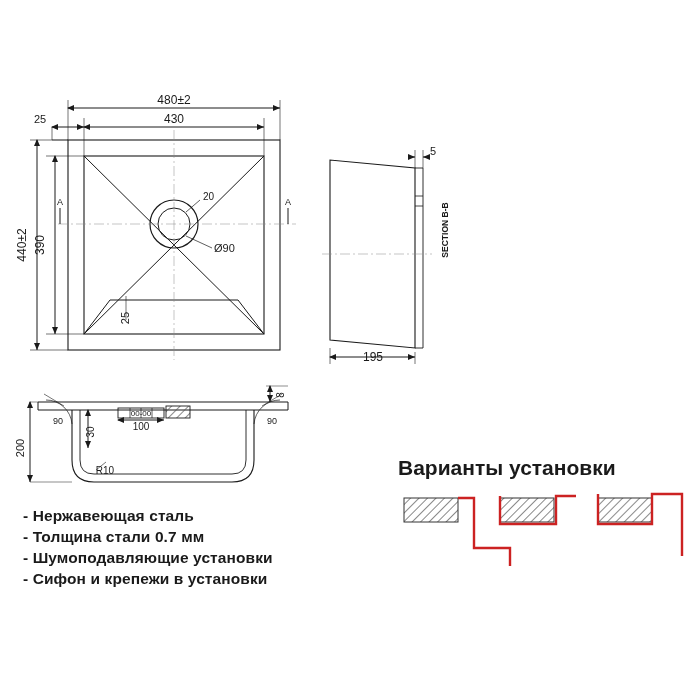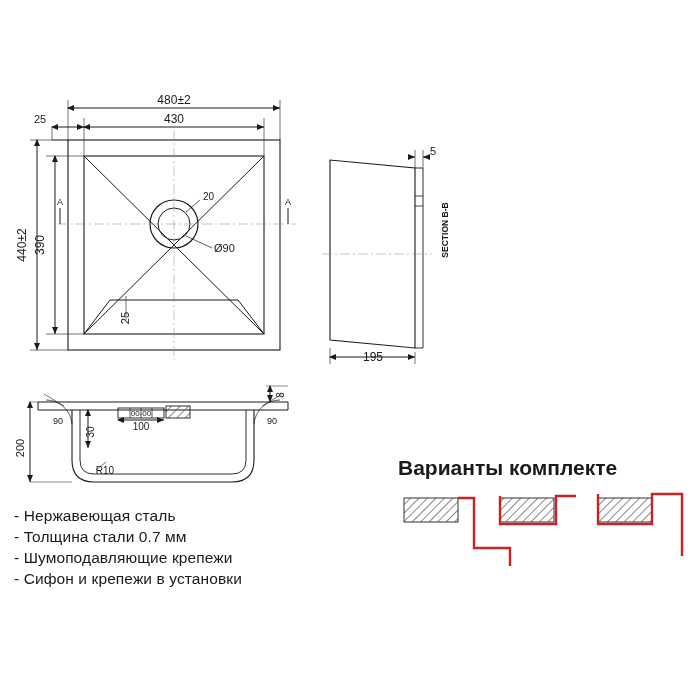--- a/index.html
+++ b/index.html
@@ -16,25 +16,26 @@
   .txt{font-family:"Liberation Sans", sans-serif;}
 
   
   .features{
     position:absolute;
     left:14px;top:505px;
     width:330px;
   }
   .features div{
     font-size:15.5px;
-    font-weight:normal;
+    font-weight:bold;
     line-height:21px;
     color:#1a1a1a;
     letter-spacing:0.1px;
     white-space:nowrap;
+    margin-left:9px;
   }
   .variants-title{
     position:absolute;
     left:398px;top:456px;
     font-size:21px;
     font-weight:bold;
     color:#1a1a1a;
     white-space:nowrap;
   }
 </style>
@@ -207,20 +208,20 @@
     <text x="141" y="430" font-size="10" text-anchor="middle">100</text>
     <text x="141" y="416" font-size="8" text-anchor="middle">00-00</text>
     <text x="105" y="474" font-size="10" text-anchor="middle">R10</text>
     <text x="284" y="395" font-size="10" text-anchor="middle" transform="rotate(-90 284 395)">8</text>
     <text x="58" y="424" font-size="9" text-anchor="middle">90</text>
     <text x="272" y="424" font-size="9" text-anchor="middle">90</text>
   </g>
 </svg>
 </div>
 
-<div class="variants-title">Варианты комплекте</div>
+<div class="variants-title">Варианты установки</div>
 
 <div class="features">
   <div>- Нержавеющая сталь</div>
   <div>- Толщина стали 0.7 мм</div>
-  <div>- Шумоподавляющие крепежи</div>
+  <div>- Шумоподавляющие установки</div>
   <div>- Сифон и крепежи в установки</div>
 </div>
 
 </body></html>

